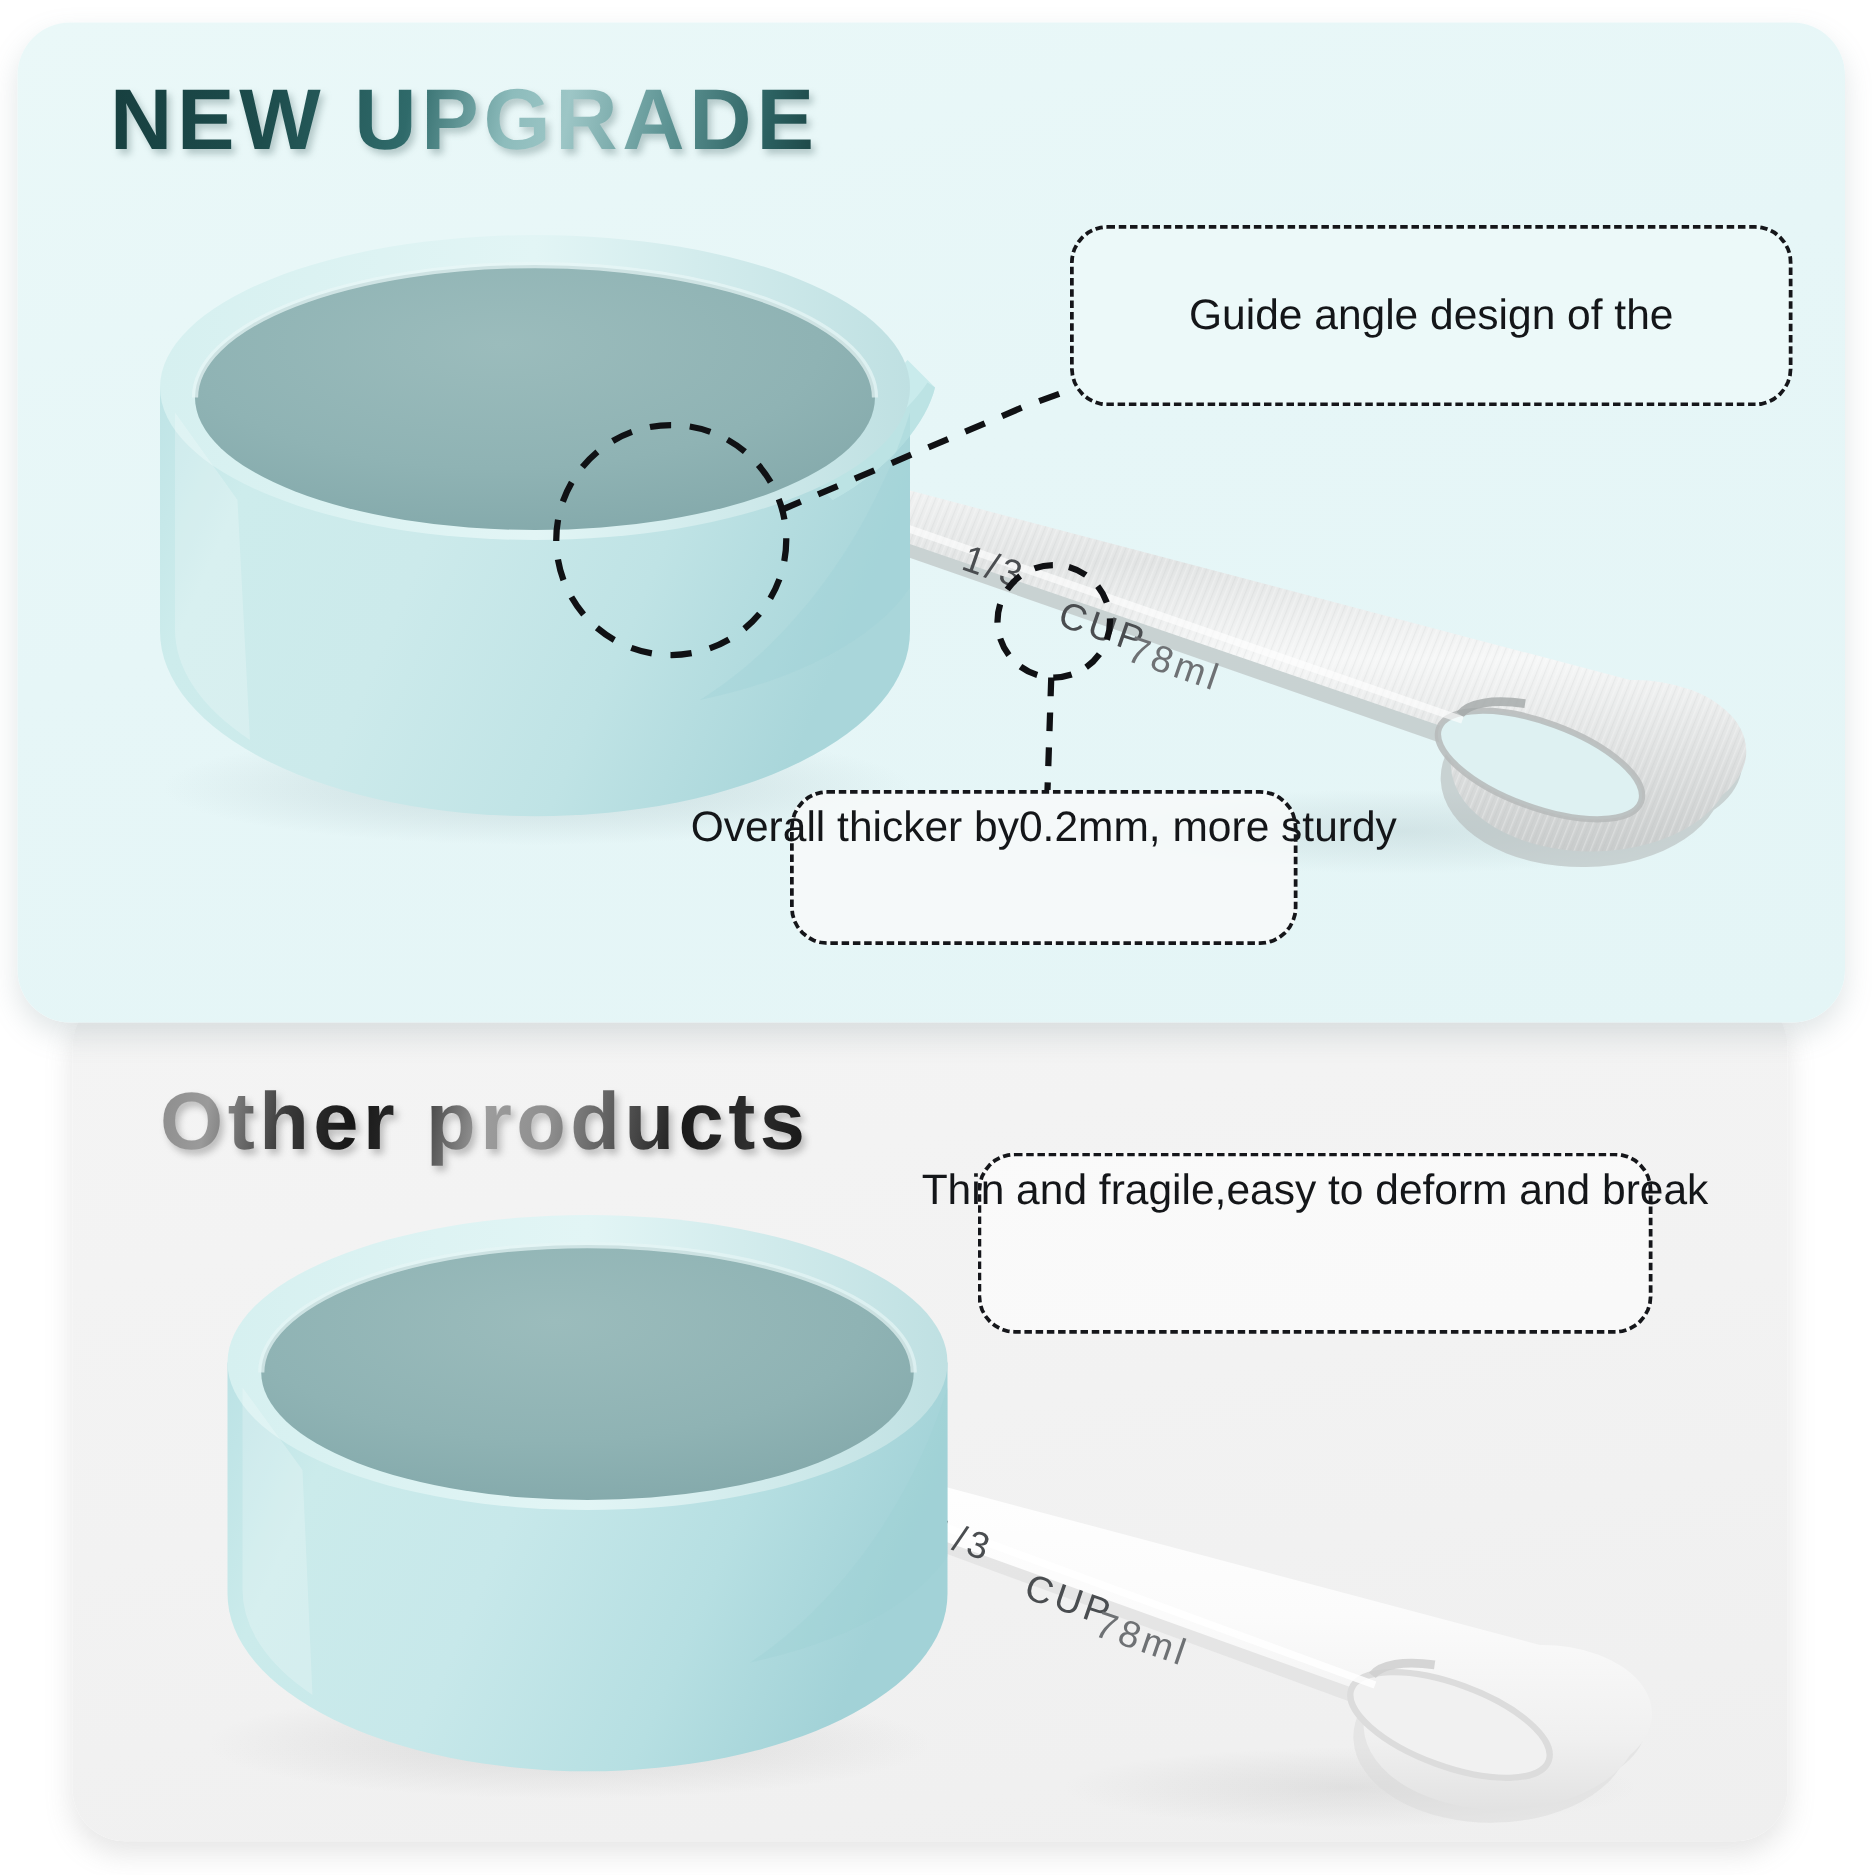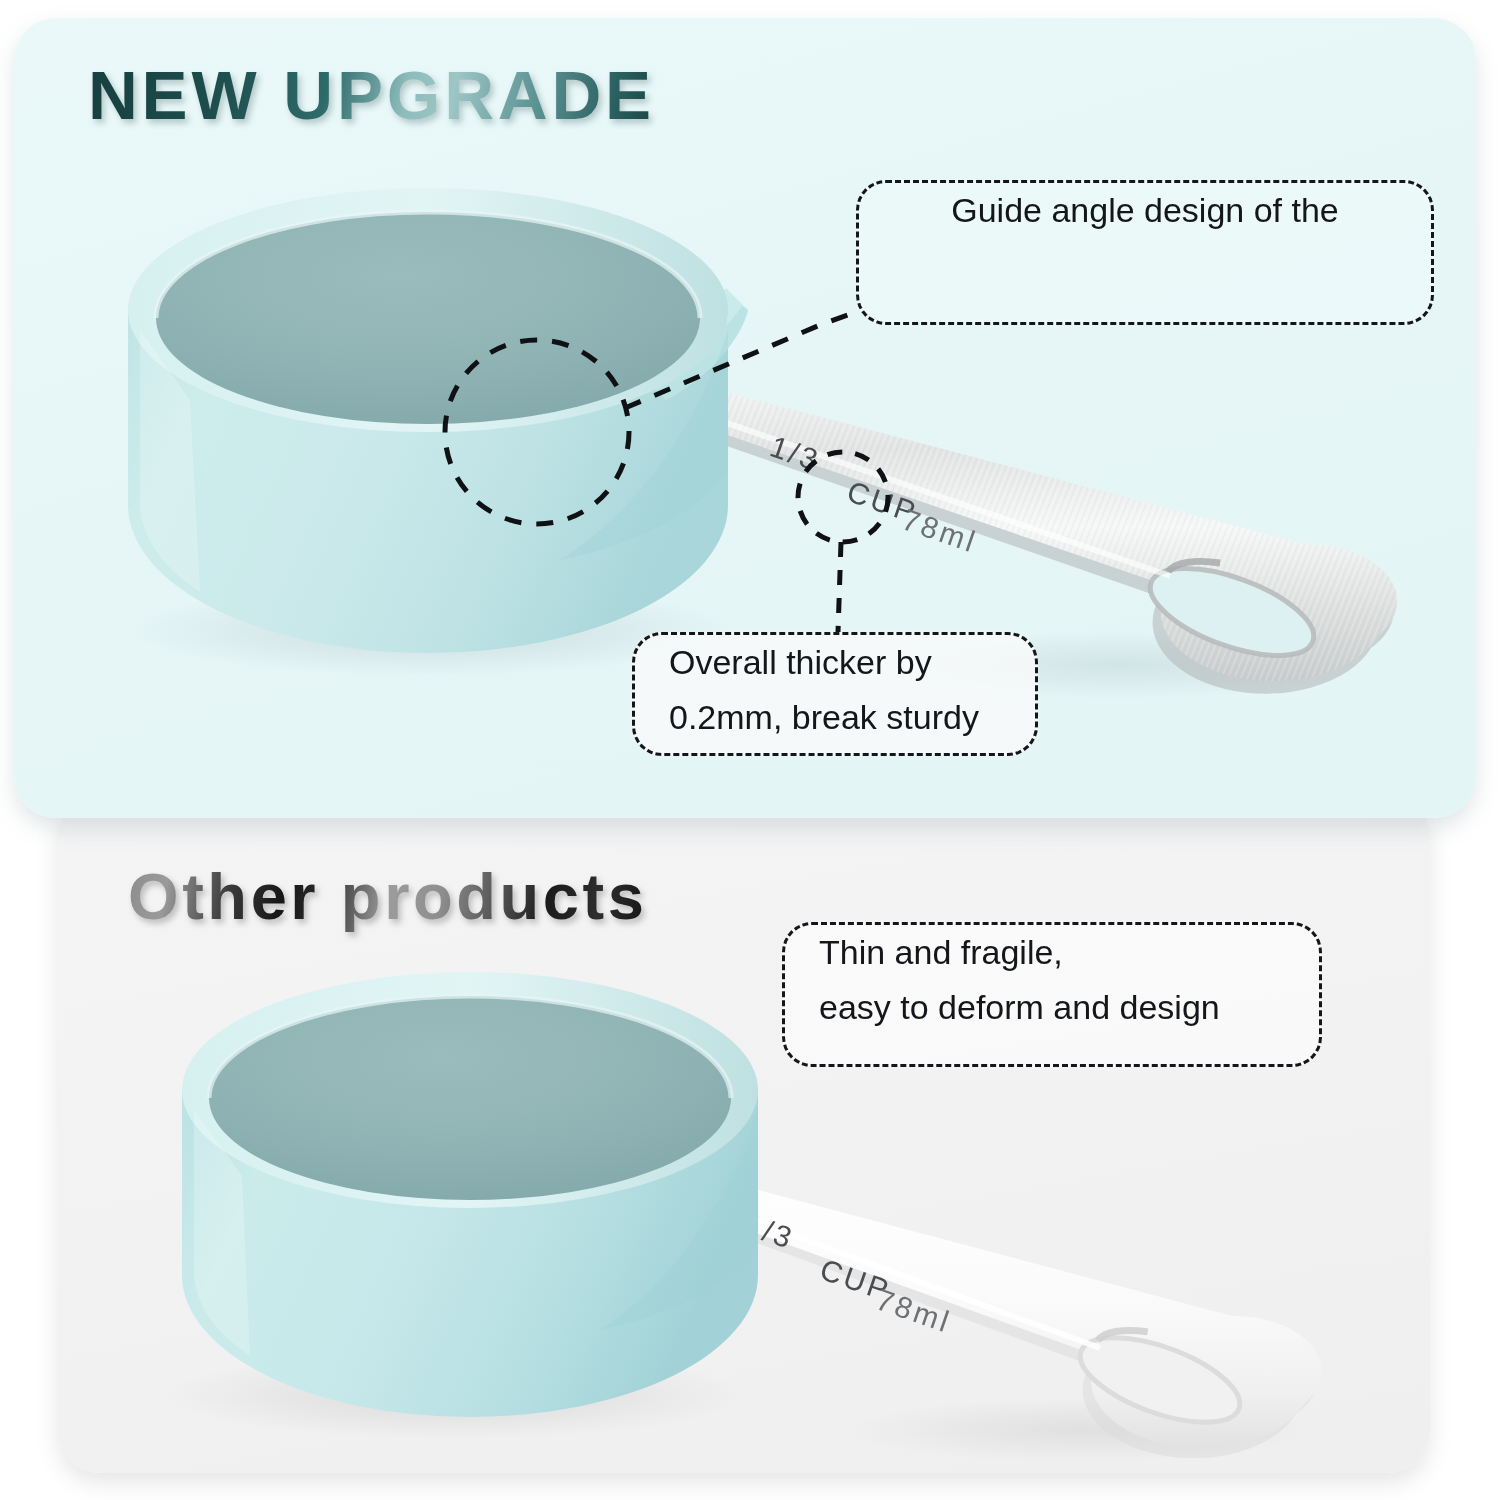--- a/index.html
+++ b/index.html
@@ -40,21 +40,21 @@
     background:linear-gradient(100deg,#8d8d8d 0%,#9a9a9a 8%,#3a3a3a 20%,
                #171717 30%,#2b2b2b 38%,#9c9c9c 50%,#8e8e8e 60%,#585858 70%,
                #1b1b1b 80%,#2e2e2e 90%,#141414 100%);
     -webkit-background-clip:text;background-clip:text;color:transparent;
     -webkit-text-fill-color:transparent;
     filter:drop-shadow(3px 4px 3px rgba(120,120,120,.45));
   }
 
   
   .callout{position:absolute;border:3px dashed #15161a;border-radius:30px;
-           display:flex;flex-direction:column;
+           display:flex;flex-direction:row;justify-content:center;
            z-index:7;box-sizing:border-box;}
   .callout .ln{font-size:34px;color:#141619;white-space:nowrap;line-height:1.62;}
 
   #callout-guide{left:856px;top:180px;width:578px;height:145px;
     background:rgba(238,250,250,.72);align-items:center;padding:0 16px;}
   #callout-thick{left:632px;top:632px;width:406px;height:124px;
     background:rgba(249,250,250,.80);align-items:flex-start;padding:0 34px;}
   #callout-thin{left:782px;top:922px;width:540px;height:145px;
     background:rgba(250,250,250,.85);align-items:flex-start;padding:0 34px;}
 
@@ -284,21 +284,21 @@
   <div class="heading" id="heading-new">NEW UPGRADE</div>
 
   <div class="heading" id="heading-other">Other products</div>
 
   <div class="callout" id="callout-guide">
     <div class="ln">Guide angle design of the</div>
   </div>
 
   <div class="callout" id="callout-thick">
     <div class="ln">Overall thicker by</div>
-    <div class="ln">0.2mm, break sturdy</div>
+    <div class="ln">0.2mm, more sturdy</div>
   </div>
 
   <div class="callout" id="callout-thin">
     <div class="ln">Thin and fragile,</div>
-    <div class="ln">easy to deform and design</div>
+    <div class="ln">easy to deform and break</div>
   </div>
 
 </div>
 
 </body></html>

